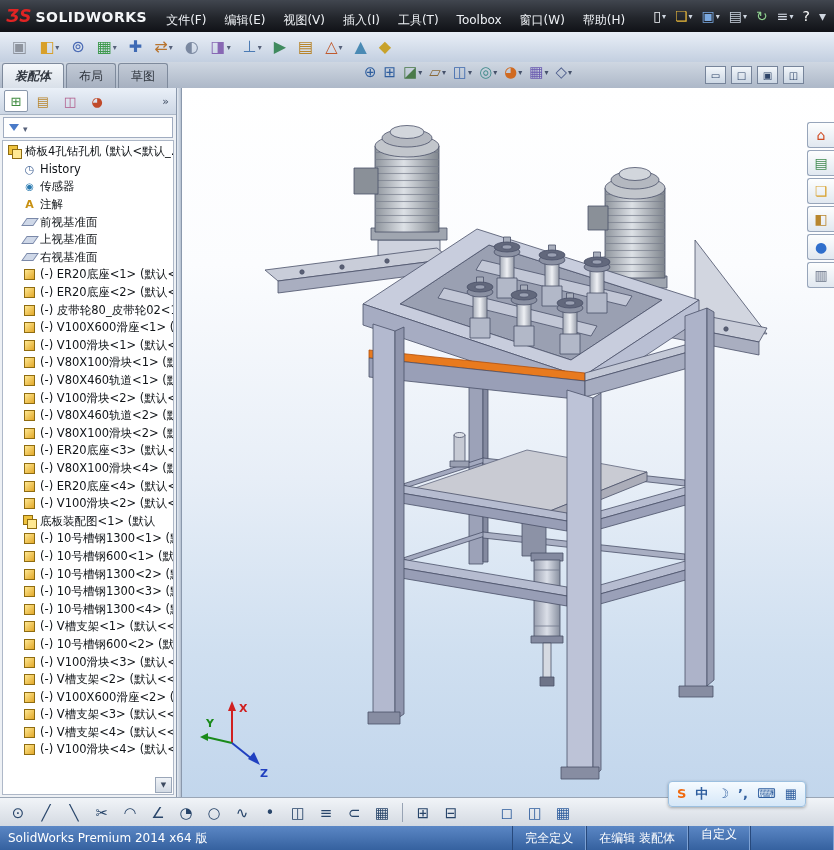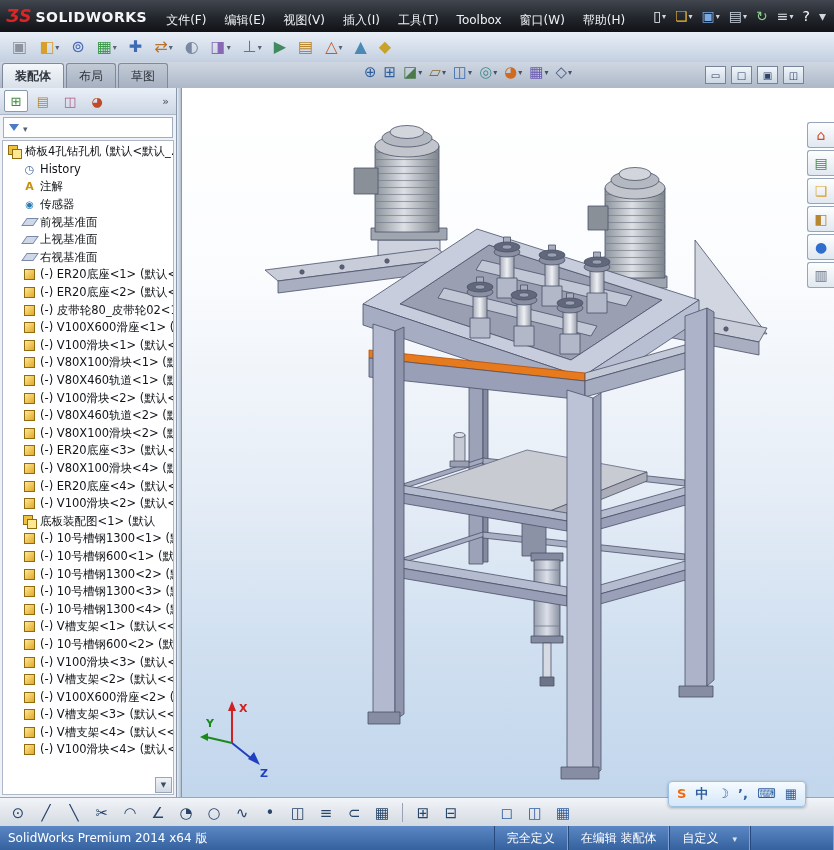--- a/index.html
+++ b/index.html
@@ -28,21 +28,21 @@
   .tb-btn .g{font-size:16px;line-height:16px;}
   .tb-btn .dd{color:#56617a;}
 
   
   .tabbar{position:absolute;left:0;top:62px;right:0;height:26px;
     background:linear-gradient(#cfd7e2,#adb8c8);border-bottom:1px solid #8a98ac;}
   .tabs{position:absolute;left:2px;bottom:0;display:flex;}
   .tab{padding:4px 12px 3px;font-size:12px;color:#30363f;
     background:linear-gradient(#c2cad6,#a6b0c0);border:1px solid #7e8a9c;border-bottom:none;
     border-radius:3px 3px 0 0;margin-right:2px;}
-  .tab.active{background:linear-gradient(#f4f7fa,#d9e0e9);font-weight:bold;}
+  .tab.active{background:linear-gradient(#f4f7fa,#d9e0e9);font-weight:bold;font-style:italic;}
   .headsup{position:absolute;left:362px;top:2px;display:flex;align-items:center;gap:3px;}
   .hu-btn{display:flex;align-items:center;padding:1px 2px;border-radius:2px;}
   .hu-btn .g{font-size:15px;line-height:15px;}
   .hu-btn .dd{color:#45516a;}
   .winbtns{position:absolute;right:30px;top:4px;display:flex;gap:5px;}
   .win-btn{width:19px;height:16px;border:1px solid #76849a;color:#2e4468;font-size:10px;
     background:linear-gradient(#f2f6fa,#ccd7e4);display:flex;align-items:center;justify-content:center;}
 
   
   .main{position:absolute;left:0;top:88px;width:834px;height:709px;}
@@ -112,21 +112,21 @@
     background:linear-gradient(#f6fbff,#d5e7f8);border:1px solid #9cc0e0;border-radius:4px;
     display:flex;align-items:center;padding:0 8px;gap:9px;box-shadow:0 1px 3px rgba(0,0,0,.3);}
   .ime-item{font-size:13px;font-weight:bold;line-height:22px;}
 
   
   .statusbar{position:absolute;left:0;top:826px;right:0;height:24px;color:#ffffff;
     background:linear-gradient(#5b87c5,#35619f);display:flex;align-items:center;font-size:12px;}
   .sb-left{flex:1;padding:0 8px;white-space:nowrap;}
   .sb-seg{border-left:1px solid #27497c;border-right:1px solid #7ea2d4;height:100%;
     display:flex;align-items:center;padding:0 12px;white-space:nowrap;}
-  .sb-custom{gap:14px;}
+  .sb-custom{gap:14px;flex-direction:column;}
   .sb-caret::after{content:"▾";font-size:9px;color:#dbe6f4;}
   .sb-end{width:58px;}
 </style>
 </head>
 <body>
 
 <div id="app">
 
   <div class="titlebar">
     <div class="logo">
@@ -303,26 +303,26 @@
         <div class="tree-scrollbtn"></div>
       <div class="tree-row depth-0">
             <span class="ti ti-assembly"></span>
             <span class="tree-label">椅板4孔钻孔机 (默认&lt;默认_...</span>
           </div>
           <div class="tree-row depth-1">
             <span class="ti ti-history"></span>
             <span class="tree-label">History</span>
           </div>
           <div class="tree-row depth-1">
+            <span class="ti ti-sensors"></span>
+            <span class="tree-label">传感器</span>
+          </div>
+          <div class="tree-row depth-1">
             <span class="ti ti-annotations"></span>
             <span class="tree-label">注解</span>
-          </div>
-          <div class="tree-row depth-1">
-            <span class="ti ti-sensors"></span>
-            <span class="tree-label">传感器</span>
           </div>
           <div class="tree-row depth-1">
             <span class="ti ti-plane"></span>
             <span class="tree-label">前视基准面</span>
           </div>
           <div class="tree-row depth-1">
             <span class="ti ti-plane"></span>
             <span class="tree-label">上视基准面</span>
           </div>
           <div class="tree-row depth-1">

